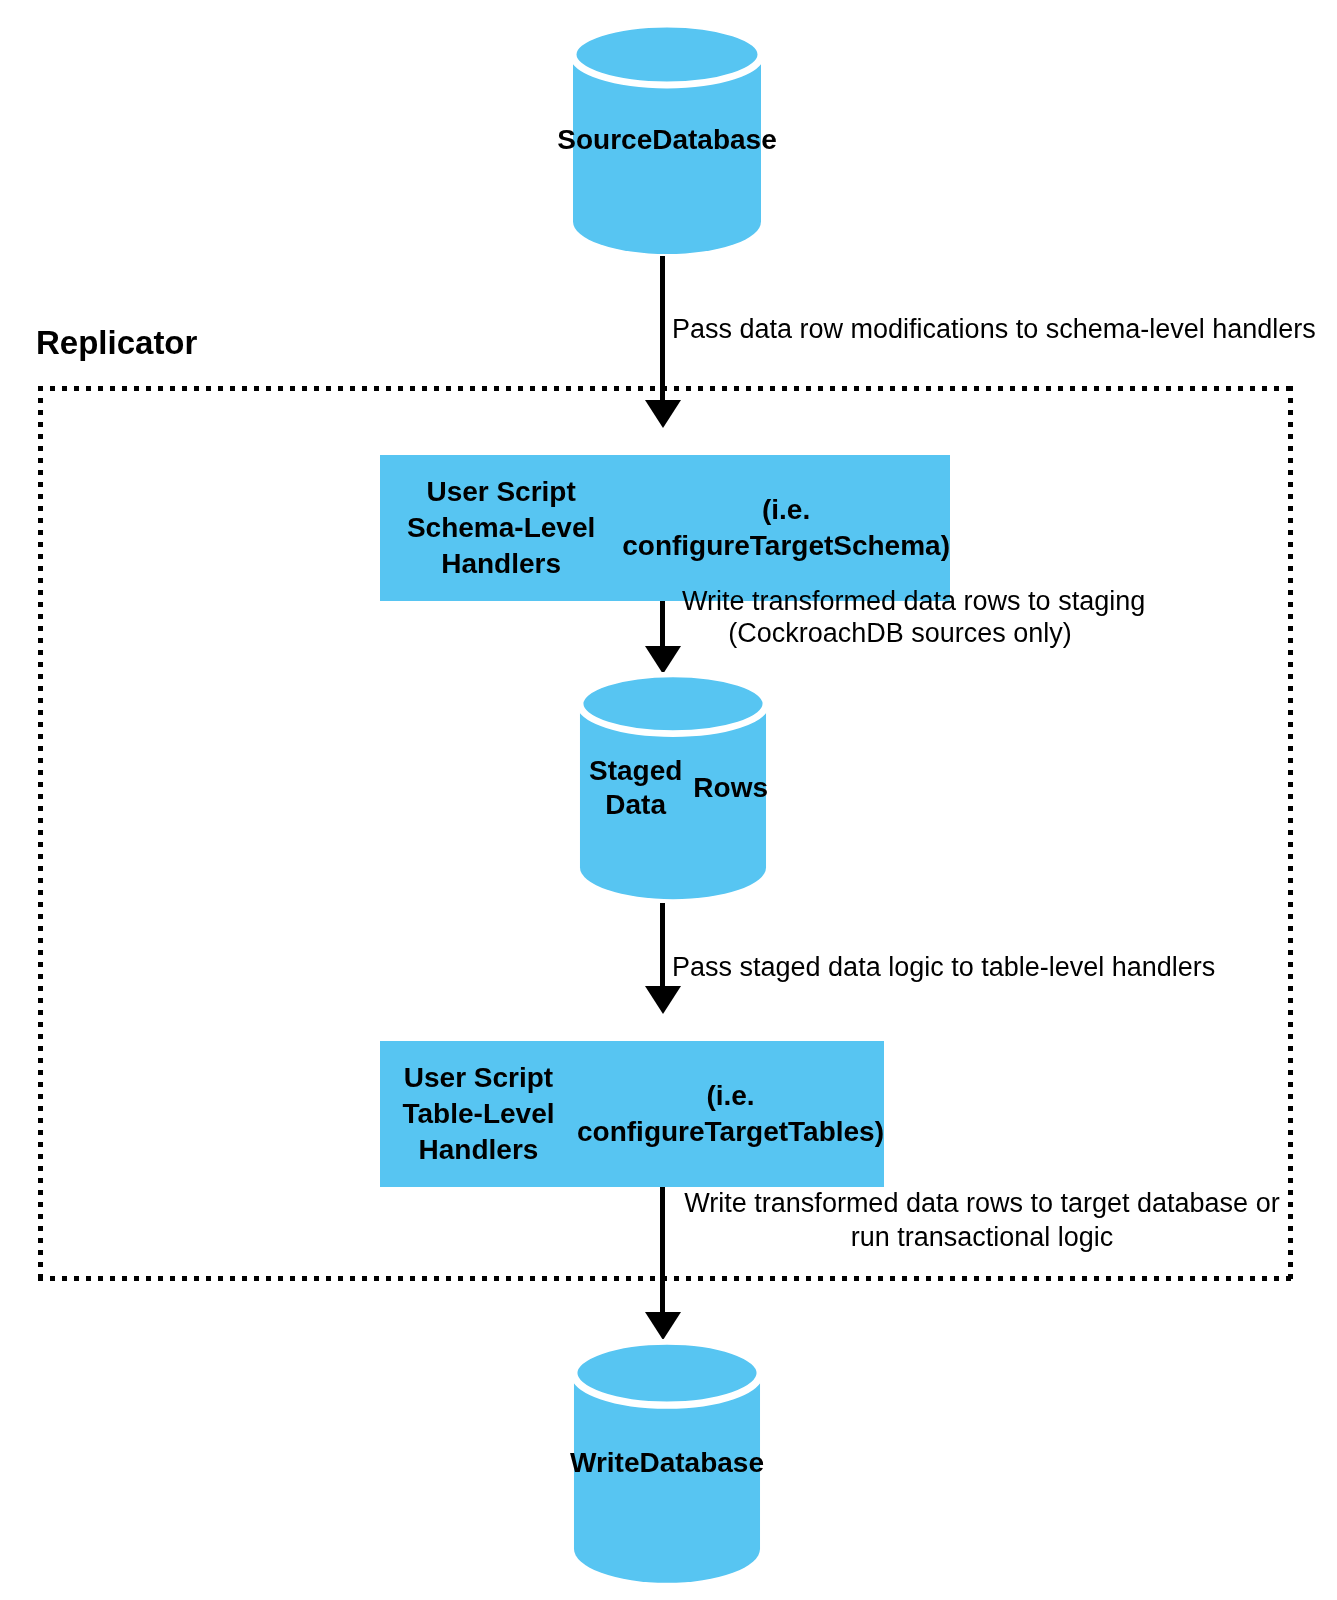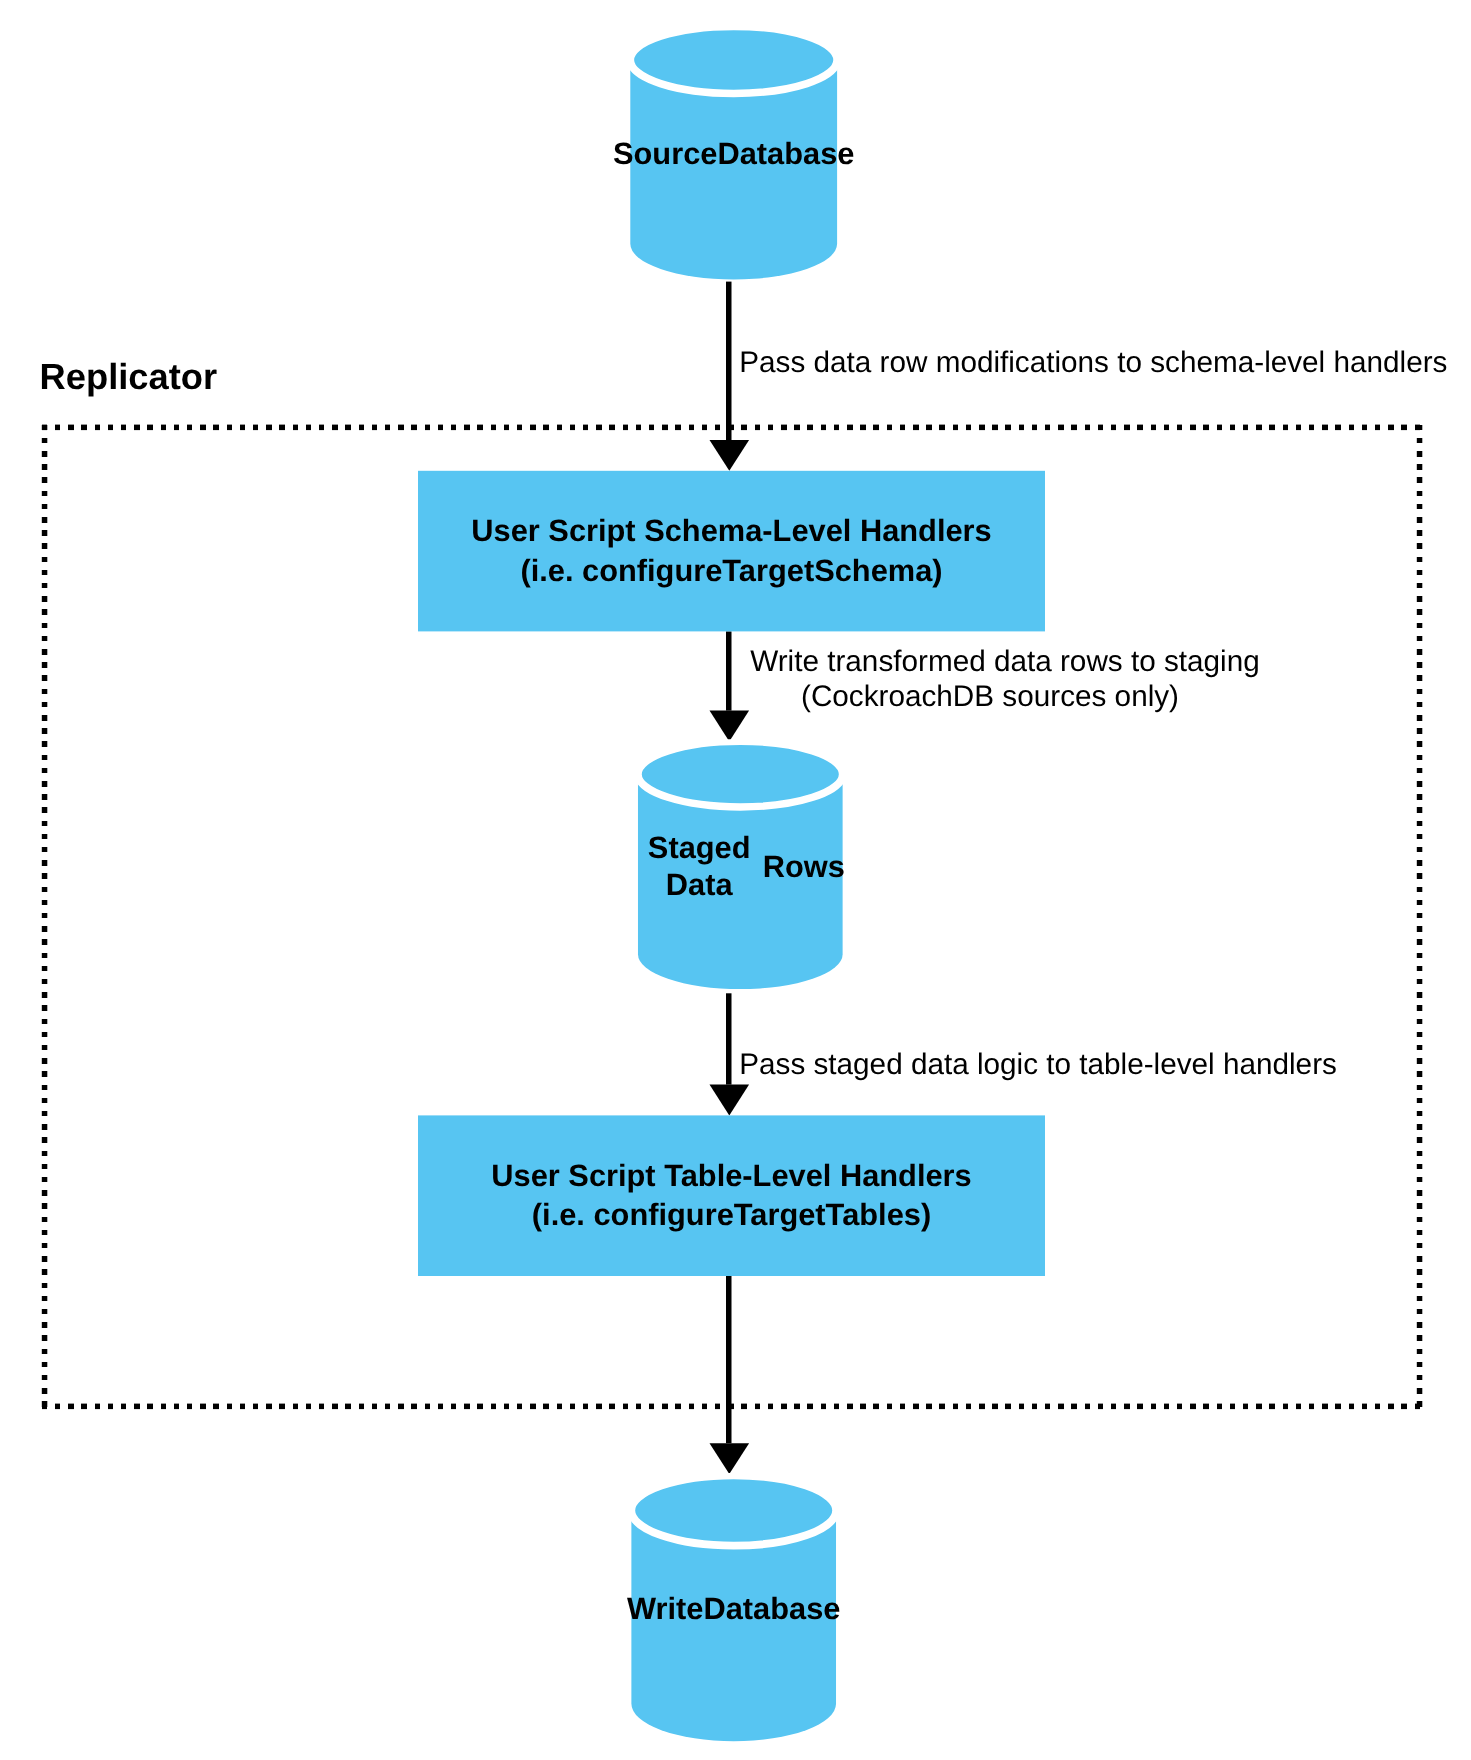--- a/index.html
+++ b/index.html
@@ -10,22 +10,22 @@
   
   .cylinder{position:absolute;z-index:2;}
   .cylinder svg{position:absolute;inset:0;width:100%;height:100%;}
   .cyl-label{
     position:absolute;inset:0;display:flex;flex-direction:row;
     align-items:center;justify-content:center;text-align:center;
     font-weight:bold;font-size:28px;line-height:34px;z-index:3;
   }
   .process-box{
     position:absolute;background:var(--node-fill);z-index:2;
-    display:flex;flex-direction:column;align-items:center;justify-content:center;
-    text-align:center;font-weight:bold;font-size:28px;line-height:36px;
+    display:flex;flex-direction:row;align-items:center;justify-content:center;
+    text-align:center;font-weight:bold;font-size:28px;line-height:36px;margin-top:27px;
   }
   
   .shaft{position:absolute;width:5px;background:#000;z-index:1;}
   .head{
     position:absolute;width:0;height:0;z-index:1;
     border-left:18px solid transparent;border-right:18px solid transparent;
     border-top:28px solid #000;
   }
   
   .edge-label{position:absolute;font-size:27px;line-height:34px;white-space:nowrap;z-index:4;}
@@ -87,27 +87,31 @@
     <div class="cyl-label">
       <span>Staged Data</span>
       <span>Rows</span>
     </div>
   </div>
 
   <div class="shaft" style="left:660px;top:903px;height:83px;"></div>
   <div class="head" style="left:645px;top:986px;"></div>
   <div class="edge-label" style="left:672px;top:950px;">Pass staged data logic to table-level handlers</div>
 
-  <div class="process-box" style="left:380px;top:1014px;width:570px;height:146px;">
+  <div class="process-box" style="left:380px;top:1014px;width:504px;height:146px;">
     <span>User Script Table-Level Handlers</span>
     <span>(i.e. configureTargetTables)</span>
   </div>
 
   <div class="shaft" style="left:660px;top:1160px;height:152px;"></div>
   <div class="head" style="left:645px;top:1312px;"></div>
+  <div class="edge-label centered" style="left:666px;top:1186px;width:632px;">
+    <div>Write transformed data rows to target database or</div>
+    <div>run transactional logic</div>
+  </div>
 
   <div class="cylinder" style="left:572px;top:1339px;width:190px;height:248px;">
     <svg viewBox="0 0 192 240" preserveAspectRatio="none">
       <path d="M2 33 V203 A94 33 0 0 0 190 203 V33 Z" fill="#57C5F2"></path>
       <ellipse cx="96" cy="33" rx="94" ry="31" fill="#57C5F2" stroke="#ffffff" stroke-width="7"></ellipse>
     </svg>
     <div class="cyl-label">
       <span>Write</span>
       <span>Database</span>
     </div>

